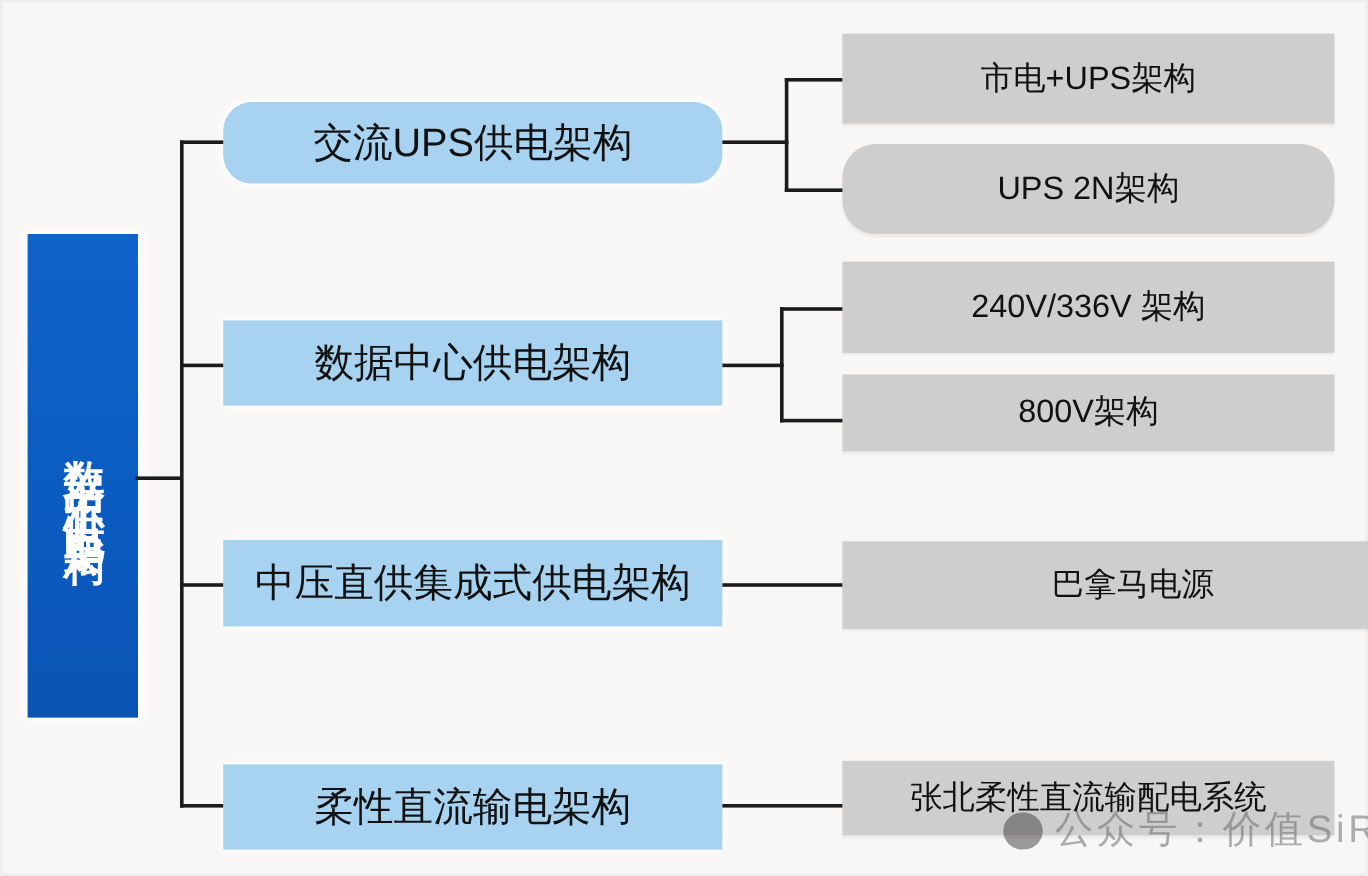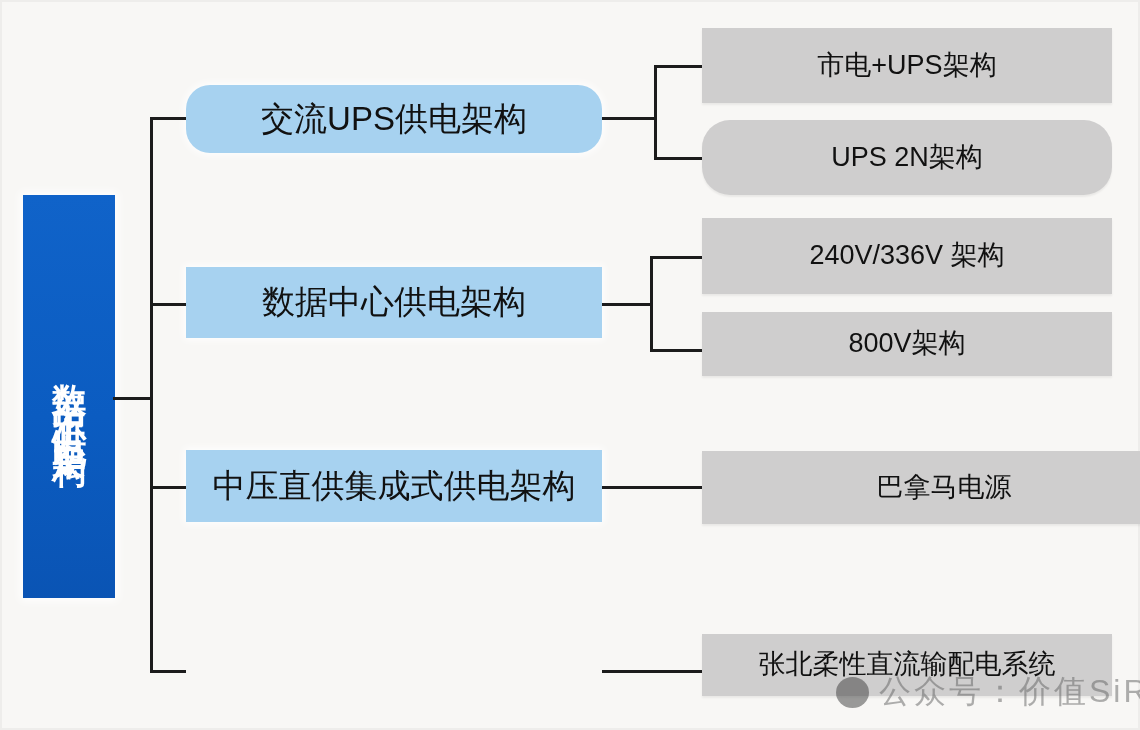--- a/index.html
+++ b/index.html
@@ -59,20 +59,23 @@
 
   <div class="node parent" style="top:85px;height:68px;border-radius:24px;">
     <span>交流UPS供电架构</span>
   </div>
   <div class="node parent" style="top:267px;height:71px;">
     <span>数据中心供电架构</span>
   </div>
   <div class="node parent" style="top:450px;height:72px;">
     <span>中压直供集成式供电架构</span>
   </div>
+  <div class="node parent" style="top:637px;height:71px;">
+    <span>柔性直流输电架构</span>
+  </div>
 
   <div class="node child" style="top:28px;height:75px;">
     <span>市电+UPS架构</span>
   </div>
   <div class="node child" style="top:120px;height:75px;border-radius:28px;">
     <span>UPS 2N架构</span>
   </div>
   <div class="node child" style="top:218px;height:76px;">
     <span>240V/336V 架构</span>
   </div>

